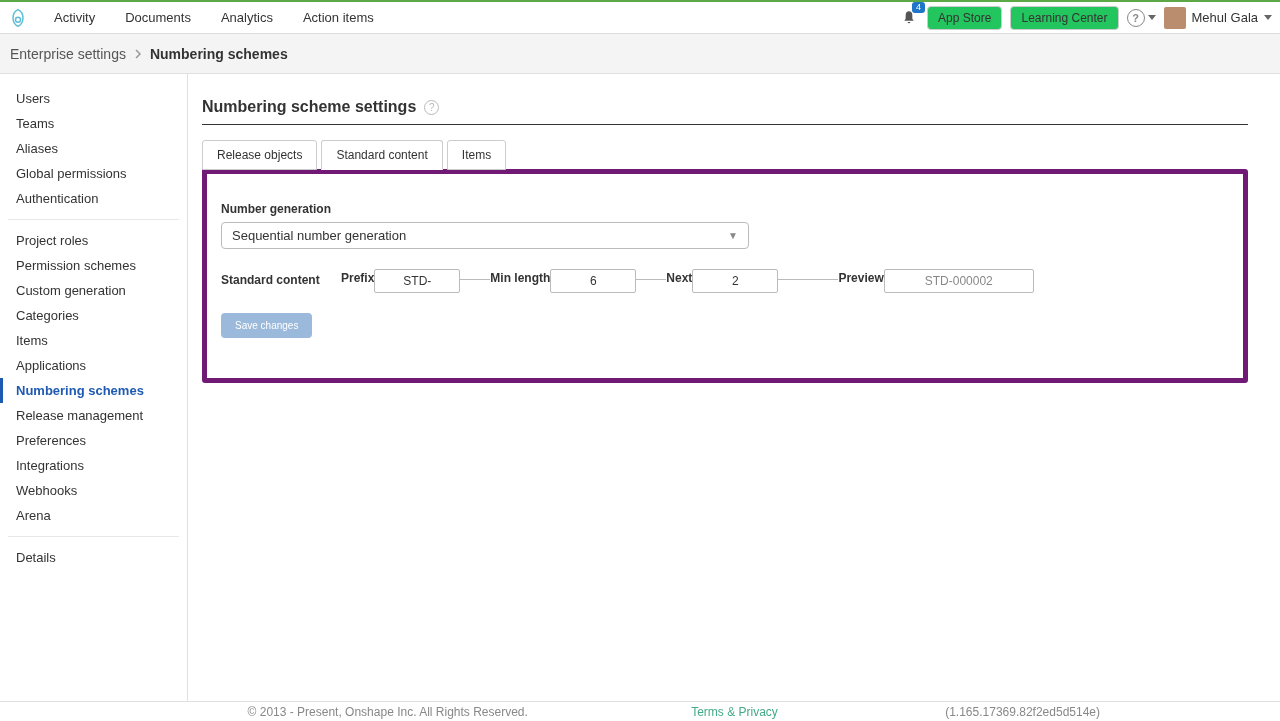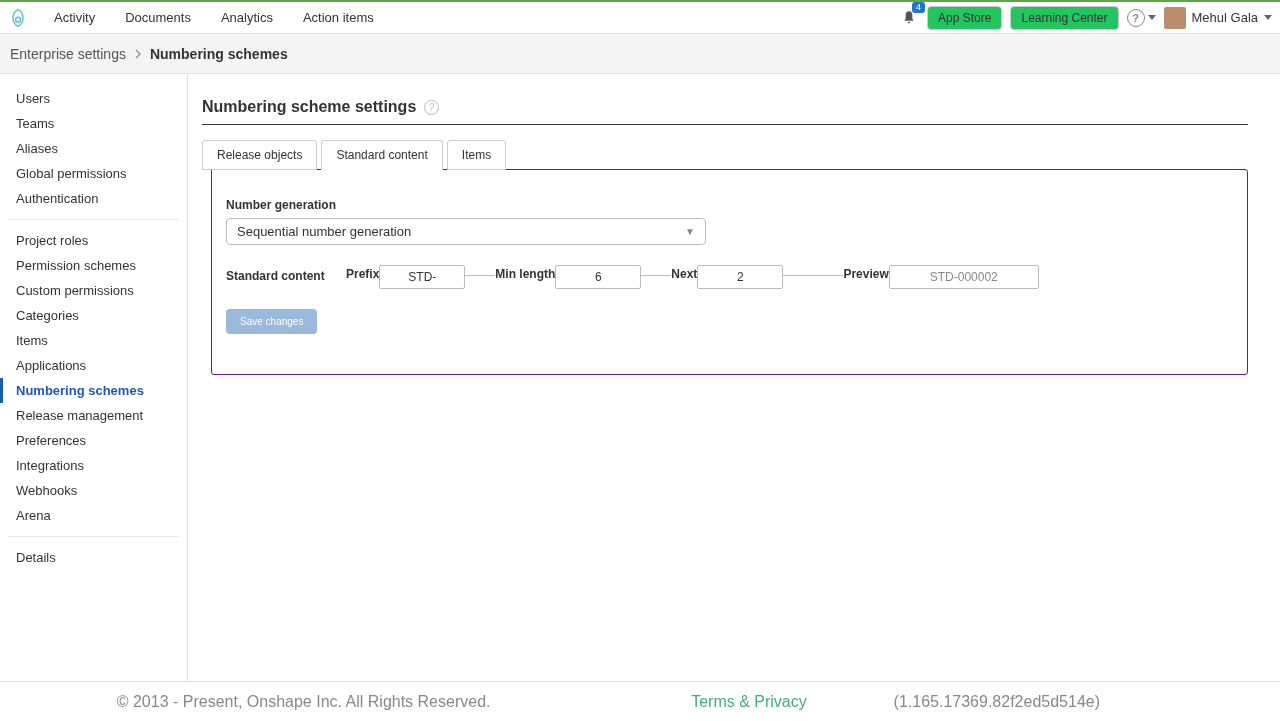--- a/index.html
+++ b/index.html
@@ -217,33 +217,32 @@
     bottom: -1px;
   }
   .tab.active {
     border-bottom-color: #fff;
     z-index: 2;
   }
   .tab:not(.active) {
     background: #fff;
   }
   .panel {
-    border: 1px solid #701a75;
+    border: 5px solid #701a75;
     border-radius: 0 3px 3px 3px;
     padding: 28px 14px 40px 14px;
-    margin-left: 9px;
   }
   .field-label {
     font-size: 12px;
     font-weight: bold;
     color: #333;
     margin-bottom: 6px;
   }
   .select {
-    width: 480px;
+    width: 528px;
     border: 1px solid #bbb;
     border-radius: 4px;
     padding: 5px 10px;
     font-size: 13px;
     color: #333;
     display: flex;
     align-items: center;
     justify-content: space-between;
     cursor: pointer;
     background: #fff;
@@ -300,27 +299,27 @@
     background: #9bb9db;
     color: #fff;
     border: none;
     border-radius: 4px;
     padding: 7px 14px;
     font-size: 10px;
     cursor: pointer;
   }
   
   .footer {
-    height: 40px;
+    height: 20px;
     border-top: 1px solid #e0e0e0;
     display: flex;
     align-items: center;
     justify-content: center;
     gap: 60px;
-    font-size: 16px;
+    font-size: 12px;
     color: #888;
     position: relative;
   }
   .footer-left { position: absolute; left: 50%; transform: translateX(-140%); }
   .footer-center { color: #4a8; position: absolute; left: 54%; }
   .footer-right { position: absolute; right: 180px; }
 </style>
 </head>
 <body>
 
@@ -374,21 +373,21 @@
     <div class="side-group" id="sg1">
         <div class="side-item">Users</div>
         <div class="side-item">Teams</div>
         <div class="side-item">Aliases</div>
         <div class="side-item">Global permissions</div>
         <div class="side-item">Authentication</div>
       </div>
     <div class="side-group" id="sg2">
         <div class="side-item">Project roles</div>
         <div class="side-item">Permission schemes</div>
-        <div class="side-item">Custom permissions</div>
+        <div class="side-item">Custom generation</div>
         <div class="side-item">Categories</div>
         <div class="side-item">Items</div>
         <div class="side-item">Applications</div>
         <div class="side-item active">Numbering schemes</div>
         <div class="side-item">Release management</div>
         <div class="side-item">Preferences</div>
         <div class="side-item">Integrations</div>
         <div class="side-item">Webhooks</div>
         <div class="side-item">Arena</div>
       </div>

